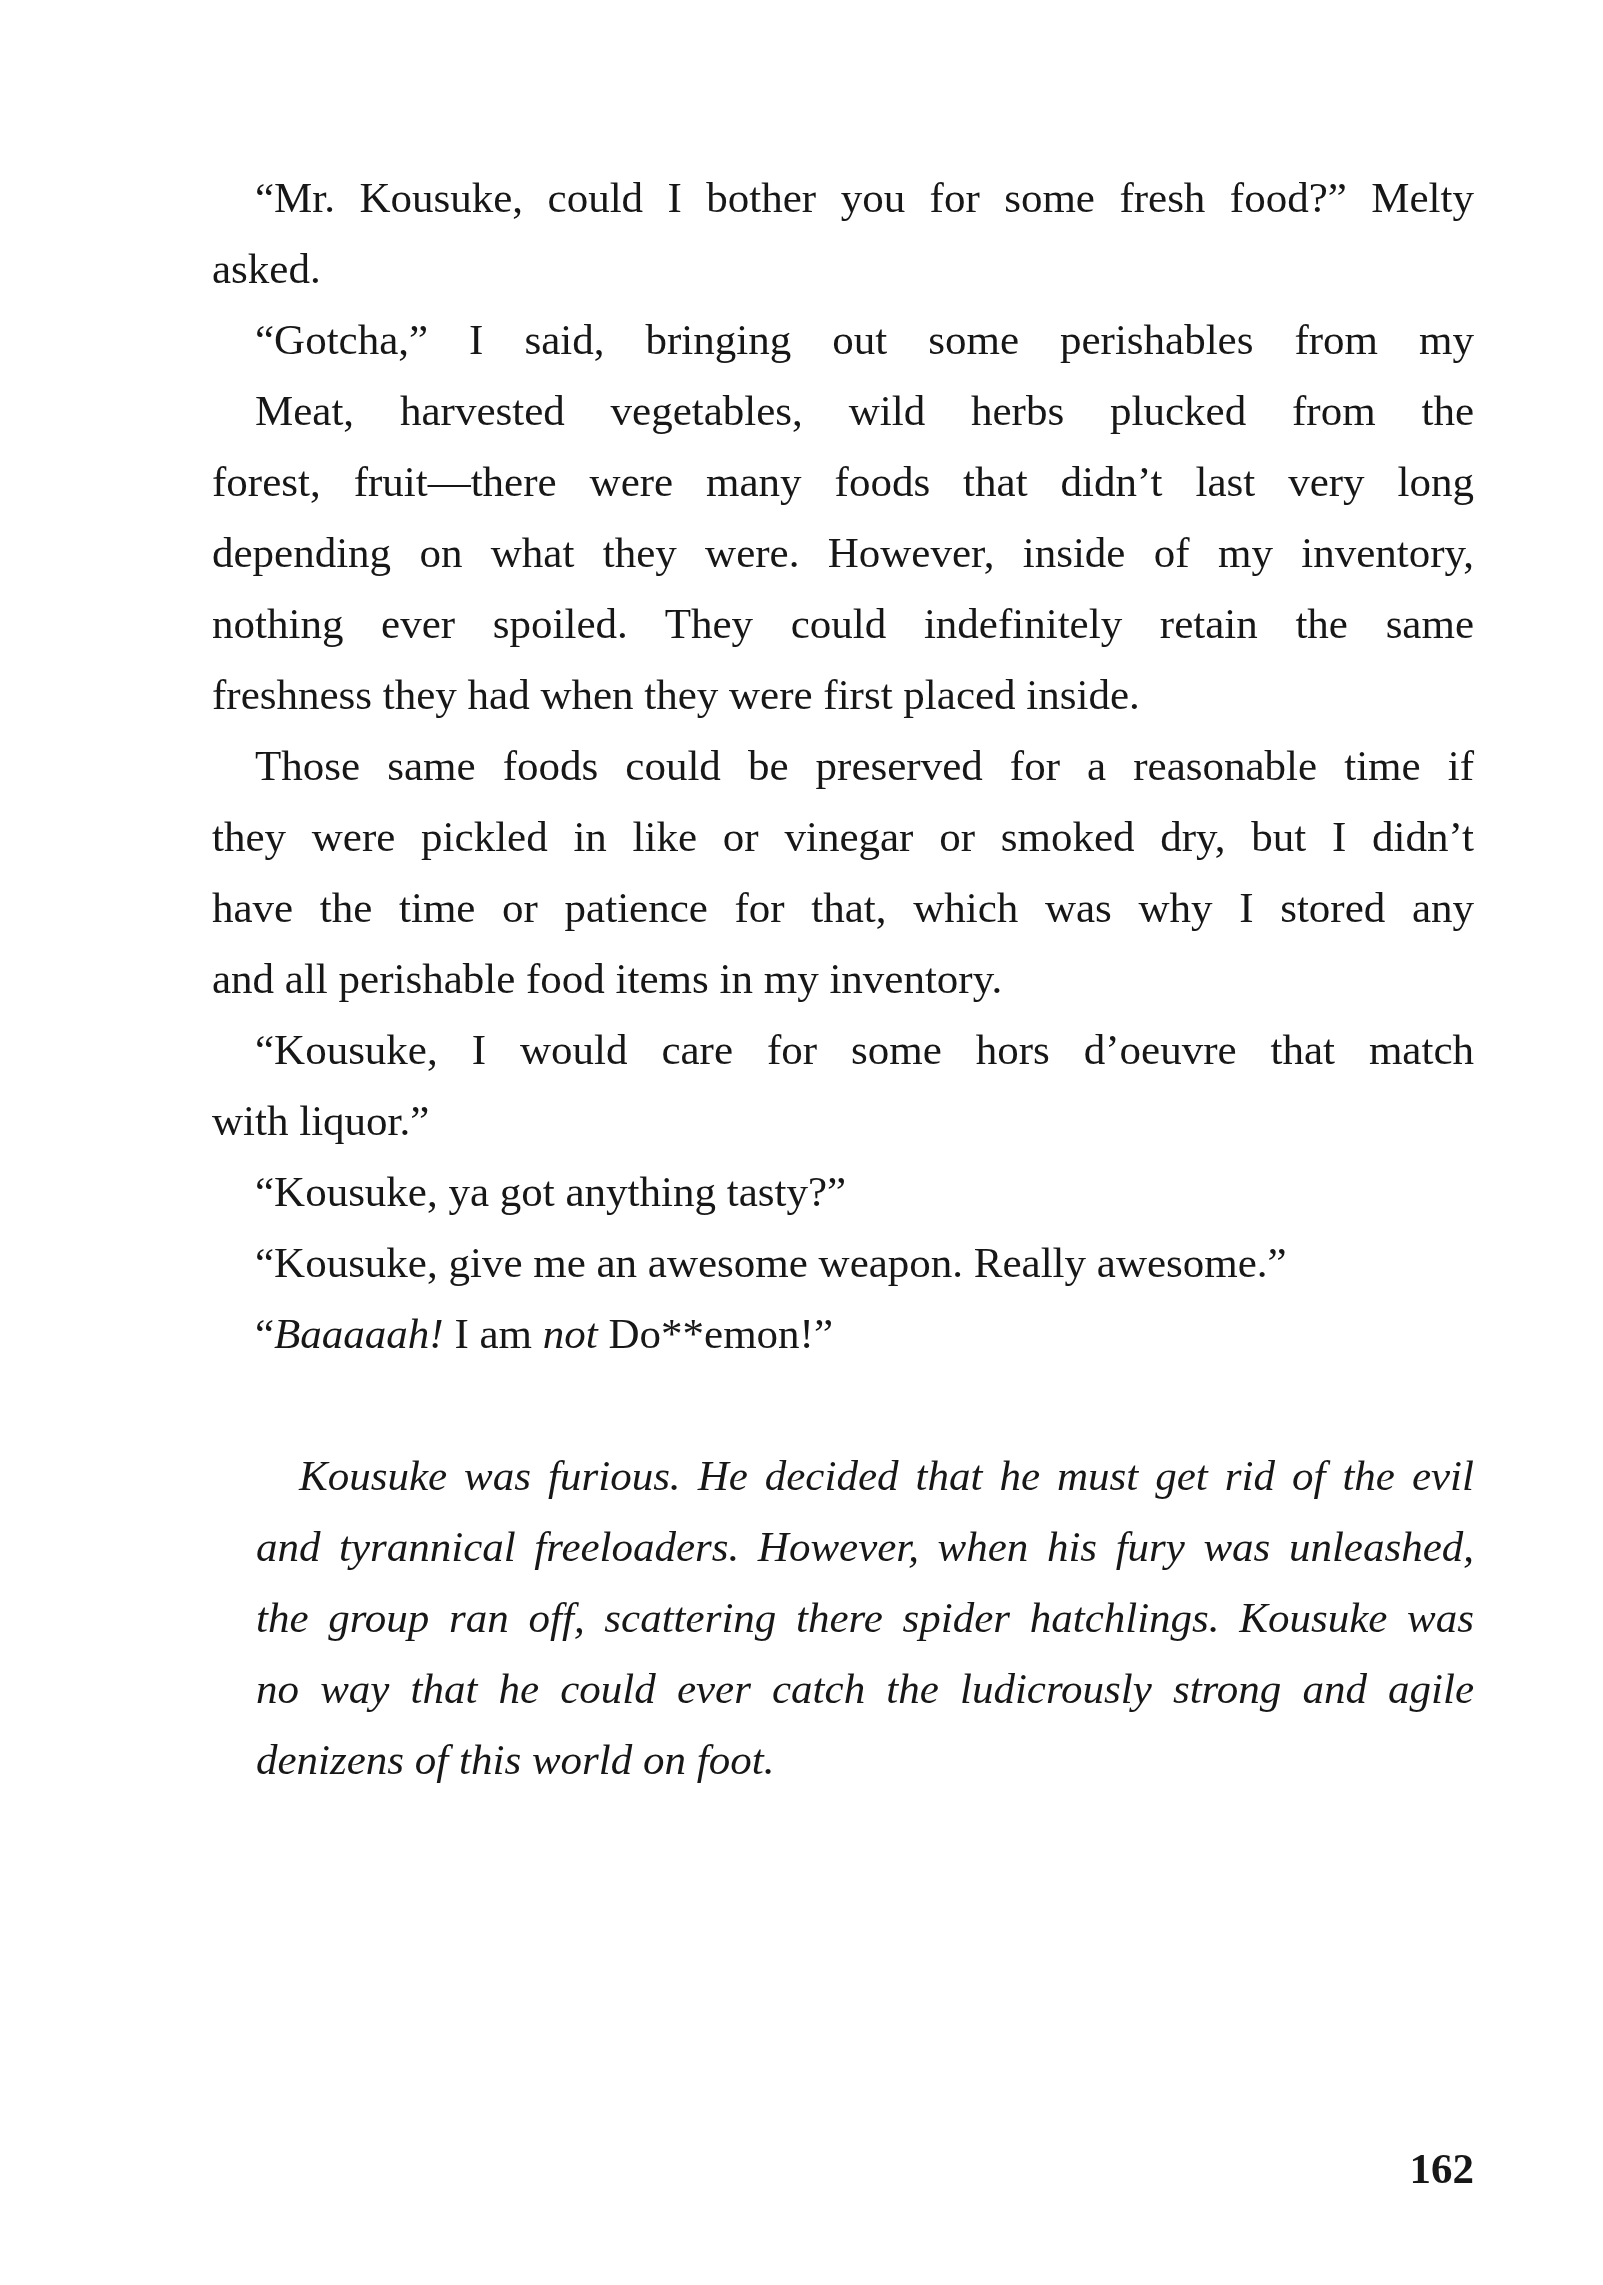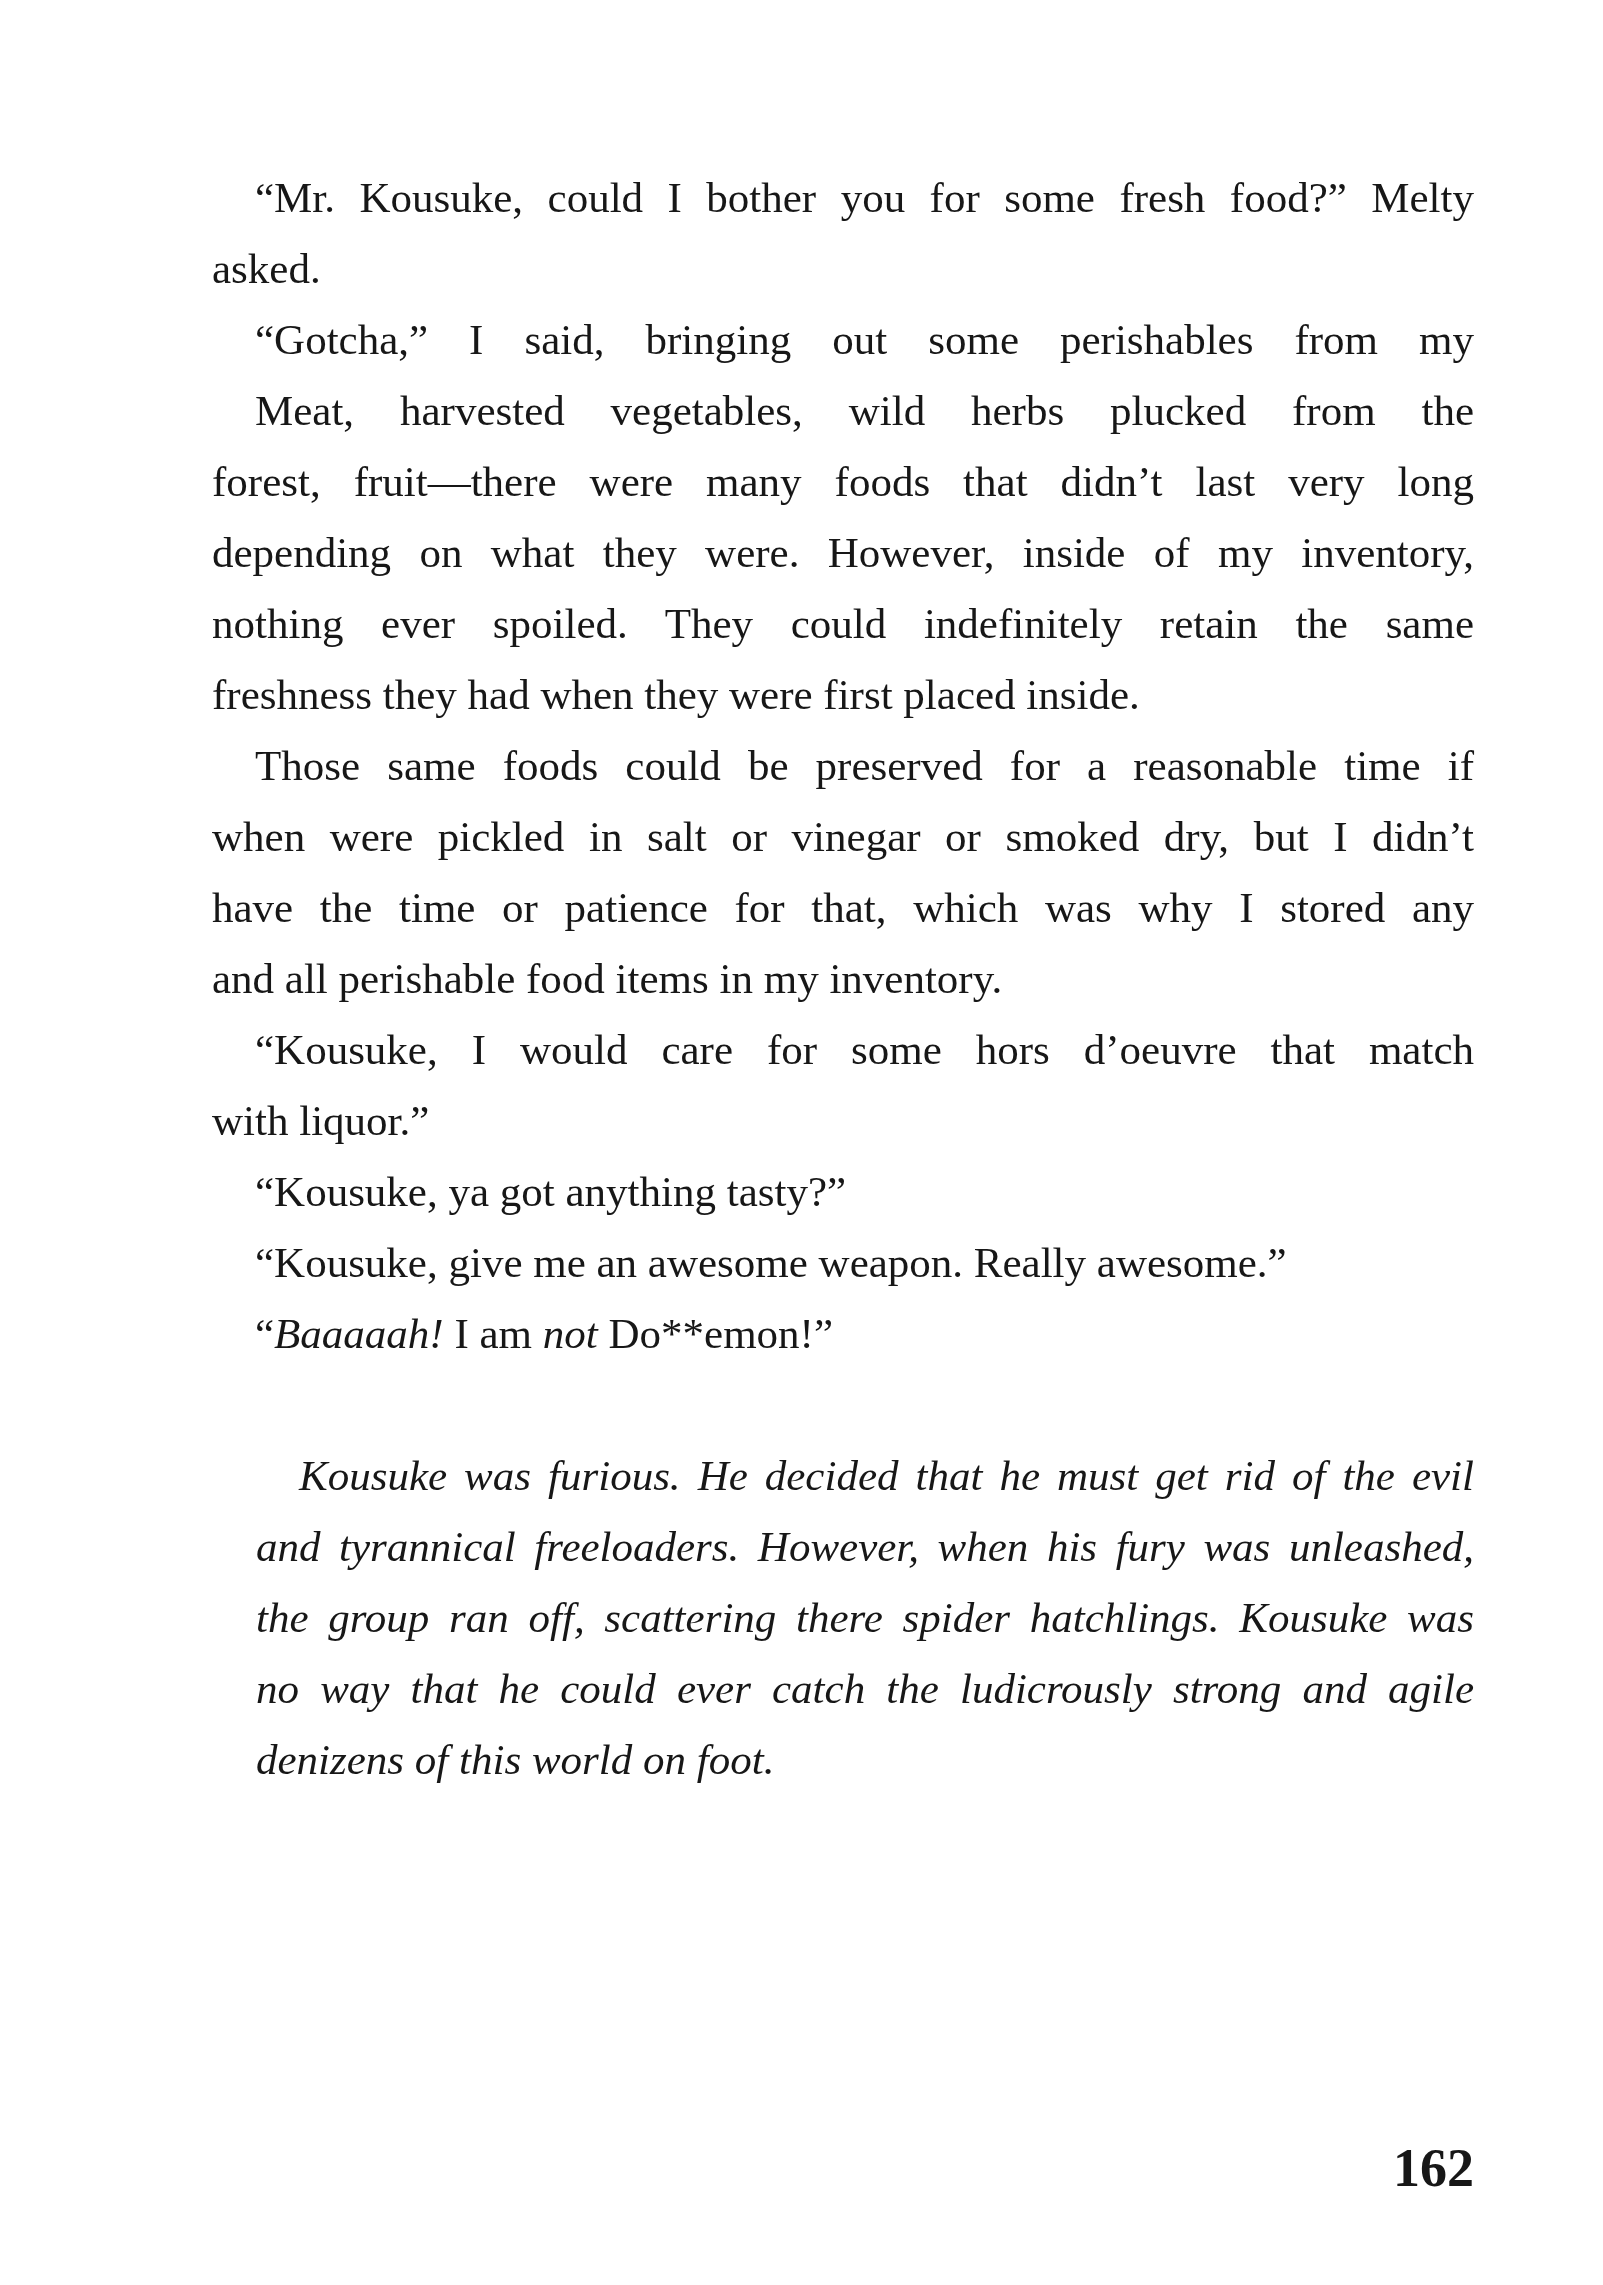--- a/index.html
+++ b/index.html
@@ -46,21 +46,21 @@
     text-align-last: left;
   }
   .em {
     font-style: italic;
   }
   .page-number {
     position: absolute;
     left: 212px;
     top: 2142px;
     width: 1262px;
-    font-size: 54px;
+    font-size: 43px;
     line-height: 53px;
     font-weight: 700;
     text-align: right;
     color: #171717;
   }
 </style>
 </head>
 <body>
 
 <div class="page">
@@ -74,21 +74,21 @@
       </div>
       <div class="para">
         <div class="line para-first"><span>Meat, harvested vegetables, wild herbs plucked from the</span></div>
         <div class="line"><span>forest, fruit—there were many foods that didn’t last very long</span></div>
         <div class="line"><span>depending on what they were. However, inside of my inventory,</span></div>
         <div class="line"><span>nothing ever spoiled. They could indefinitely retain the same</span></div>
         <div class="line para-last"><span>freshness they had when they were first placed inside.</span></div>
       </div>
       <div class="para">
         <div class="line para-first"><span>Those same foods could be preserved for a reasonable time if</span></div>
-        <div class="line"><span>when were pickled in salt or vinegar or smoked dry, but I didn’t</span></div>
+        <div class="line"><span>they were pickled in like or vinegar or smoked dry, but I didn’t</span></div>
         <div class="line"><span>have the time or patience for that, which was why I stored any</span></div>
         <div class="line para-last"><span>and all perishable food items in my inventory.</span></div>
       </div>
       <div class="para">
         <div class="line para-first"><span>“Kousuke, I would care for some hors d’oeuvre that match</span></div>
         <div class="line para-last"><span>with liquor.”</span></div>
       </div>
       <div class="para">
         <div class="line para-first para-last"><span>“Kousuke, ya got anything tasty?”</span></div>
       </div>

